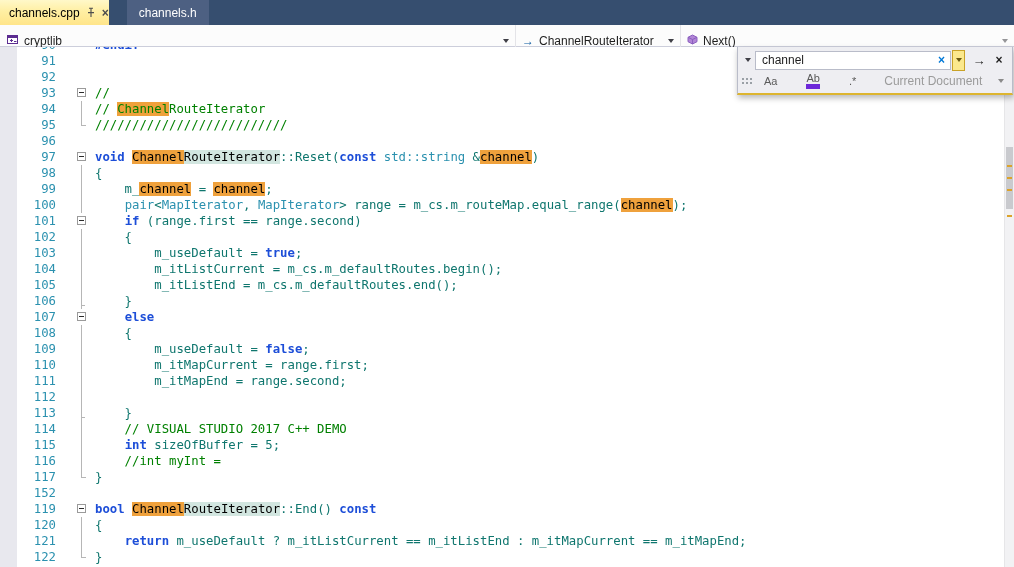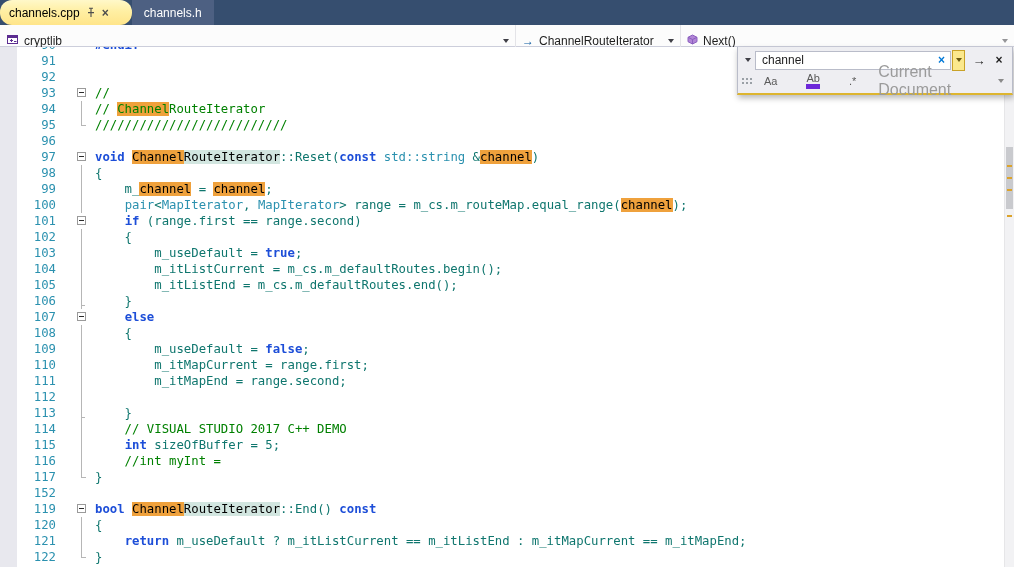--- a/index.html
+++ b/index.html
@@ -2,22 +2,22 @@
 <html><head>
 <meta charset="utf-8">
 <style>
   html,body{margin:0;padding:0;}
   body{width:1014px;height:567px;overflow:hidden;font-family:"Liberation Sans",sans-serif;background:#fff;}
   .window{position:relative;width:1014px;height:567px;background:#fff;overflow:hidden;}
 
   
   .tabstrip{position:absolute;top:0;left:0;right:0;height:25px;background:#364E6F;display:flex;align-items:stretch;}
   .tab{display:flex;align-items:center;font-size:12px;cursor:default;}
-  .tab.active{background:linear-gradient(#FFF8C9,#FFEFA3 45%,#FFE58A);color:#000;padding:0 23px 0 9px;gap:6px;border-radius:12px;}
-  .tab.inactive{background:#4D6082;color:#fff;padding:0 12px;margin-left:0;}
+  .tab.active{background:linear-gradient(#FFF8C9,#FFEFA3 45%,#FFE58A);color:#000;padding:0 0 0 9px;gap:6px;}
+  .tab.inactive{background:#4D6082;color:#fff;padding:0 12px;margin-left:18px;}
   .tab .icn{display:inline-flex;align-items:center;color:#4d4d4d;}
   .tab .x{font-size:12px;font-weight:bold;color:#4d4d4d;line-height:1;}
 
   
   .navbar{position:absolute;top:25px;left:0;right:0;height:21px;background:#FCFCFC;border-bottom:1px solid #CCCEDB;display:flex;font-size:12px;color:#1E1E1E;}
   .nav-sec{display:flex;align-items:center;padding:16px 6px;border-right:1px solid #E4E4E8;box-sizing:border-box;}
   .nav-sec .lbl{margin-left:5px;white-space:nowrap;}
   .tri{width:0;height:0;border-left:3.5px solid transparent;border-right:3.5px solid transparent;border-top:4px solid #3F3F46;}
   .nav-sec .tri{margin-left:auto;}
   .sec-project{width:516px;}
@@ -61,21 +61,21 @@
   .find-clear{color:#0078D7;font-weight:bold;font-size:12px;line-height:1;padding:0 2px;}
   .find-drop{width:13px;height:21px;background:#FBE88C;border:1px solid #C9A227;box-sizing:border-box;display:flex;align-items:center;justify-content:center;margin-left:1px;}
   .find-drop .tri{border-top-color:#6b5a10;}
   .find-next{width:18px;text-align:center;font-size:13px;color:#1E1E1E;margin-left:5px;}
   .find-close{width:18px;text-align:center;font-size:12px;font-weight:bold;color:#1E1E1E;margin-left:2px;}
   .find-row2{display:flex;align-items:center;height:20px;padding-left:4px;position:relative;gap:20px;}
   .grip{position:absolute;left:4px;top:7px;width:2px;height:2px;background:#9AA0A6;box-shadow:4px 0 0 #9AA0A6,8px 0 0 #9AA0A6,0 4px 0 #9AA0A6,4px 4px 0 #9AA0A6,8px 4px 0 #9AA0A6;}
   .opt{font-size:11px;color:#5A5A5A;margin-left:9px;line-height:1;}
   .opt.u{border-bottom:5px solid #6d28d9;}
   .opt.first{margin-left:22px;}
-  .scope{flex:1;display:flex;align-items:center;margin-left:2px;color:#9B9B9B;font-size:16px;}
+  .scope{flex:1;display:flex;align-items:center;margin-left:8px;color:#9B9B9B;font-size:12px;}
   .scope .tri{margin-left:auto;margin-right:8px;border-top-color:#8a8a8a;}
 </style>
 </head>
 <body>
 
 <div class="window">
 
   <div class="tabstrip">
     <div class="tab active">
       <span>channels.cpp</span>

